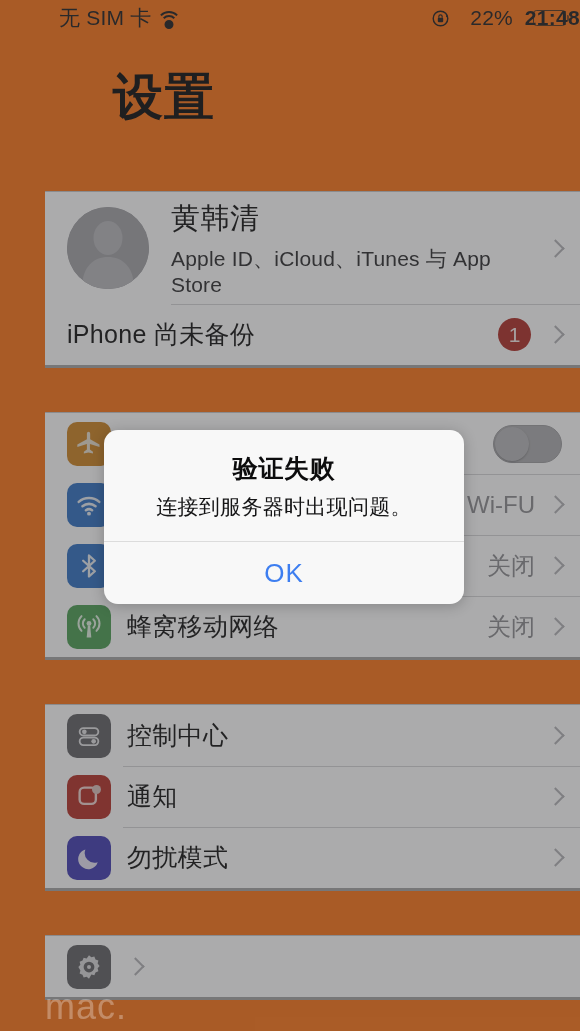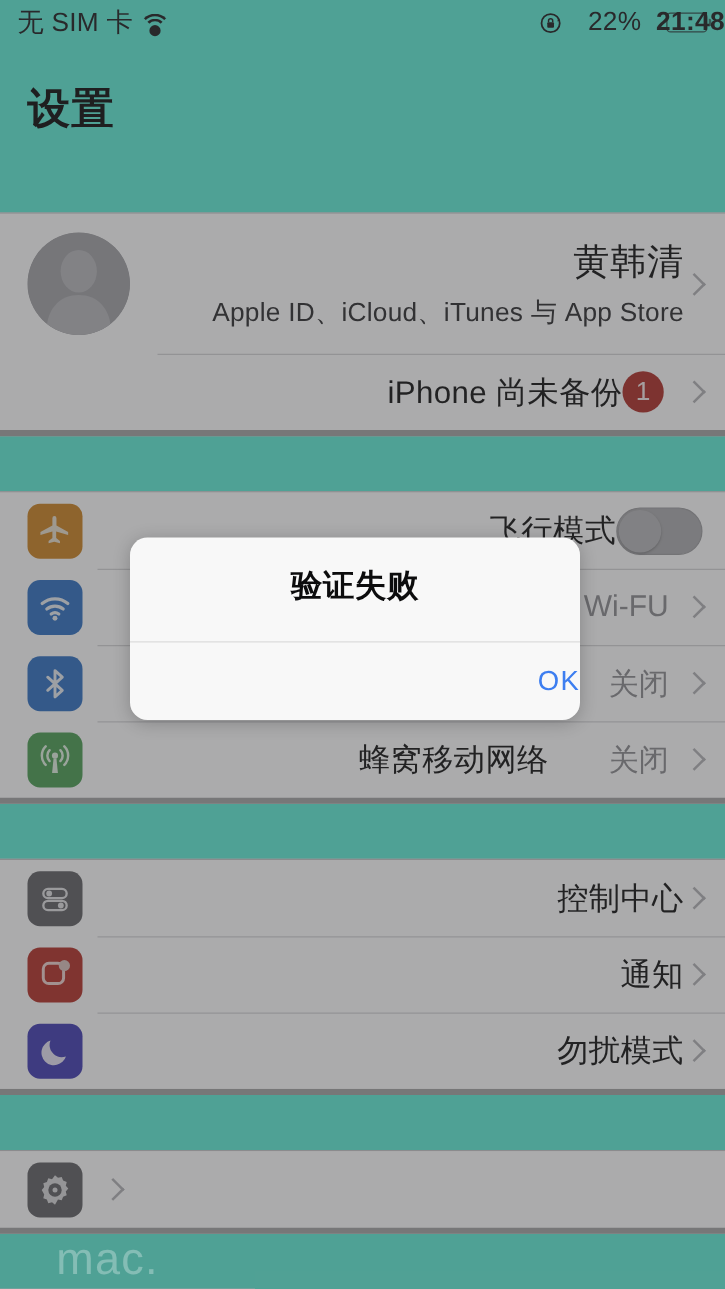--- a/index.html
+++ b/index.html
@@ -16,21 +16,22 @@
     width: 580px;
     height: 1031px;
     overflow: hidden;
     background: #9a9a9c;
   }
 
   
   #settings-layer {
     position: absolute;
     inset: 0;
-    background: #5eead4;
+    background: #f97316;
+    padding-left: 45px;
   }
   
   #dim-overlay {
     position: absolute;
     inset: 0;
     background: rgba(60,60,62,0.42);
     z-index: 40;
     pointer-events: none;
   }
 
@@ -100,34 +101,34 @@
     border-radius: 0 1.5px 1.5px 0;
   }
   .battery-fill {
     height: 100%;
     background: #1c1c1e;
     border-radius: 1.5px;
   }
 
   
   #large-title {
-    font-size: 34px;
+    font-size: 50px;
     font-weight: 700;
     color: #0b0b0c;
     padding: 28px 22px 16px 22px;
     letter-spacing: 1px;
+    margin-left: 46px;
   }
 
   
   .group-gap { height: 44px; }
   .group {
     background: #fcfcfc;
     border-top: 1px solid #c4c4c6;
-    border-bottom: 5px solid #a3a3a3;
-    text-align: right;
+    border-bottom: 3px solid #a3a3a3;
   }
   .row {
     display: flex;
     align-items: center;
     min-height: 61px;
     padding-left: 22px;
     padding-right: 18px;
     box-sizing: border-box;
     position: relative;
     background: #fcfcfc;
@@ -251,24 +252,23 @@
   }
   #alert-message {
     font-size: 21px;
     color: #151516;
     letter-spacing: 0.3px;
   }
   #alert-divider { height: 1px; background: #dcdcdc; }
   #alert-ok {
     height: 62px;
     line-height: 62px;
-    font-size: 22px;
+    font-size: 26px;
     color: #3d7ef0;
     letter-spacing: 1px;
-    text-align: right;
   }
 
   
   #watermark {
     position: absolute;
     left: 45px;
     top: 986px;
     font-size: 36px;
     color: rgba(255,255,255,0.30);
     z-index: 45;
@@ -446,18 +446,19 @@
 
   </div>
 
   <div id="dim-overlay"></div>
 
   <div id="watermark">mac.</div>
 
   <div id="alert">
     <div id="alert-body">
       <div id="alert-title">验证失败</div>
+      <div id="alert-message">连接到服务器时出现问题。</div>
     </div>
     <div id="alert-divider"></div>
     <div id="alert-ok" style="color: rgb(61, 126, 240);">OK</div>
   </div>
 
 </div>
 
 </body></html>

